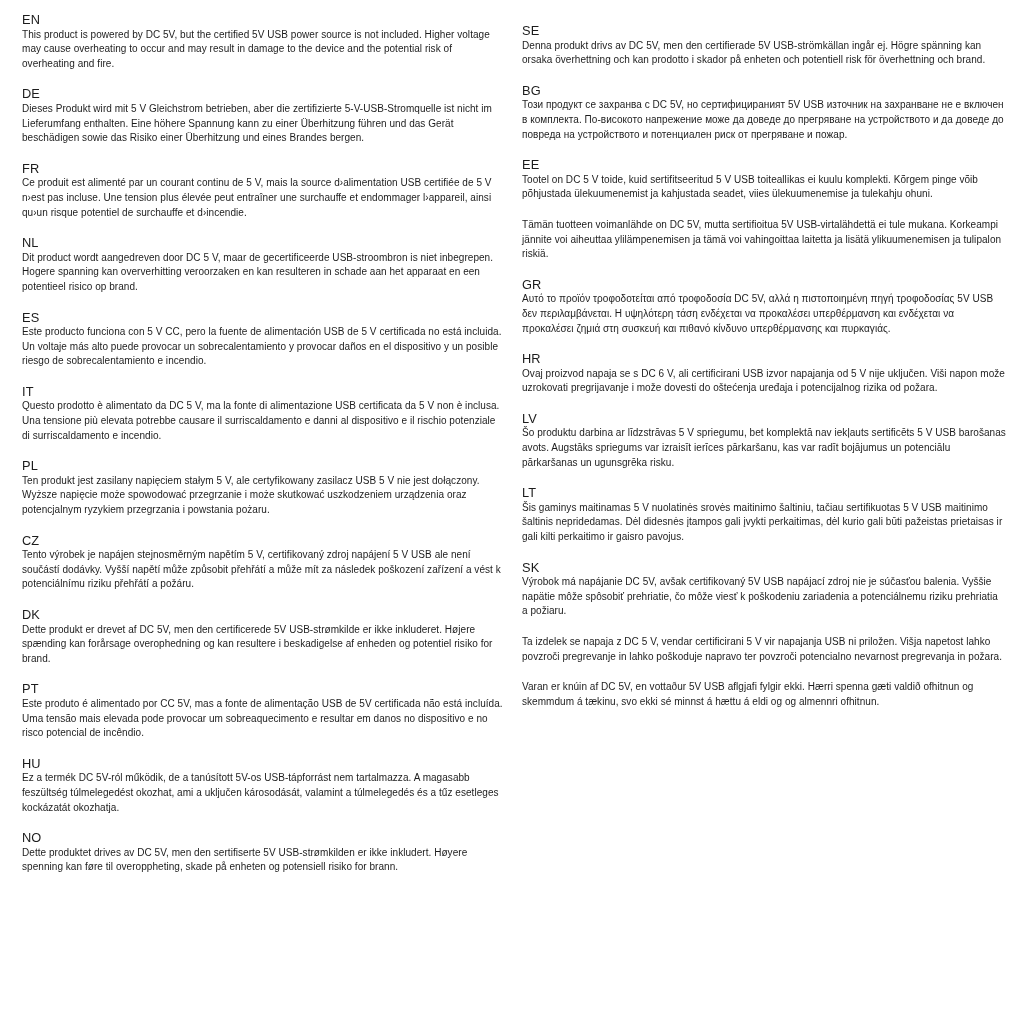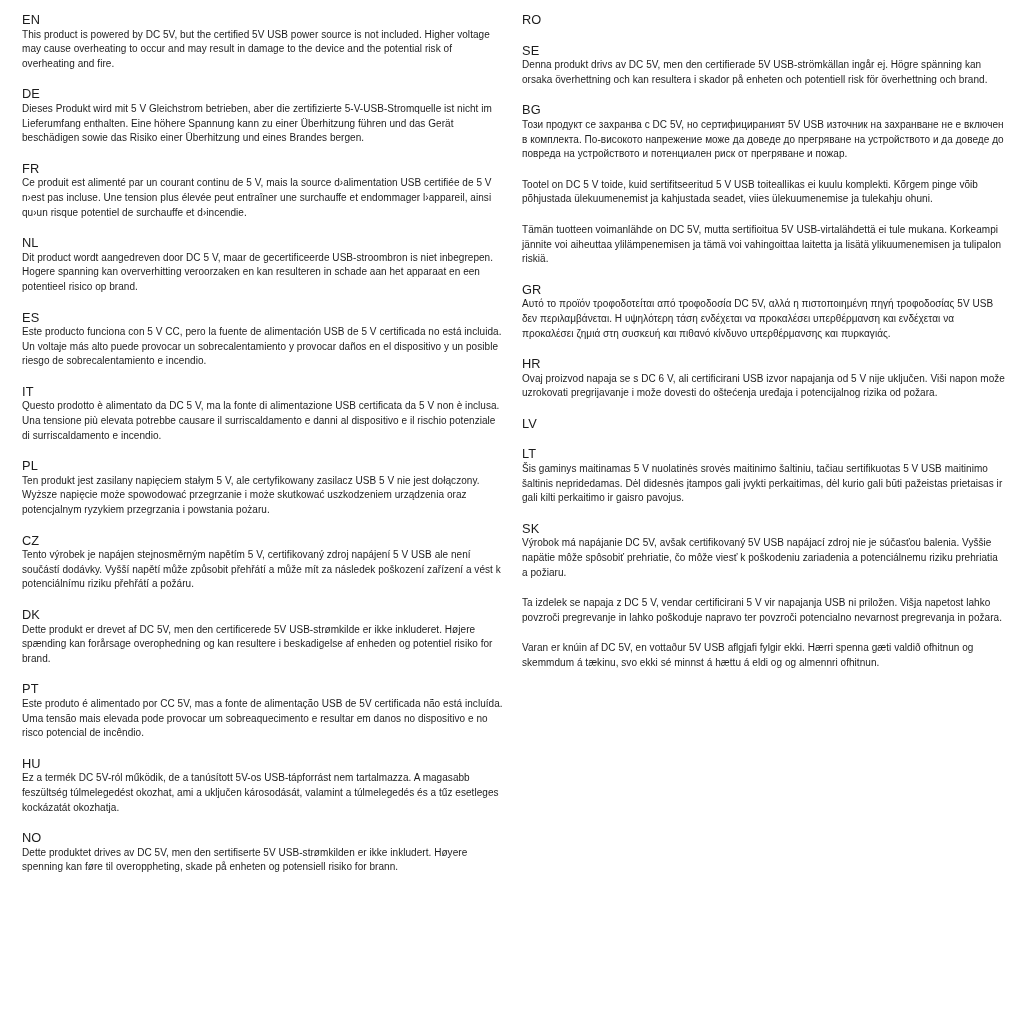--- a/index.html
+++ b/index.html
@@ -105,53 +105,54 @@
     <section class="lang-section">
       <div class="lang-code">NO</div>
       <p class="lang-text">Dette produktet drives av DC 5V, men den sertifiserte 5V USB-strømkilden er ikke inkludert. Høyere spenning kan føre til overoppheting, skade på enheten og potensiell risiko for brann.</p>
     </section>
 
   </div>
 
   <div class="column">
 
     <section class="lang-section">
-      <div class="lang-code">RO</div>
     </section>
 
     <section class="lang-section">
       <div class="lang-code">SE</div>
-      <p class="lang-text">Denna produkt drivs av DC 5V, men den certifierade 5V USB-strömkällan ingår ej. Högre spänning kan orsaka överhettning och kan resultera i skador på enheten och potentiell risk för överhettning och brand.</p>
+      <p class="lang-text">Denna produkt drivs av DC 5V, men den certifierade 5V USB-strömkällan ingår ej. Högre spänning kan orsaka överhettning och kan prodotto i skador på enheten och potentiell risk för överhettning och brand.</p>
     </section>
 
     <section class="lang-section">
       <div class="lang-code">BG</div>
       <p class="lang-text">Този продукт се захранва с DC 5V, но сертифицираният 5V USB източник на захранване не е включен в комплекта. По-високото напрежение може да доведе до прегряване на устройството и да доведе до повреда на устройството и потенциален риск от прегряване и пожар.</p>
     </section>
 
     <section class="lang-section">
+      <div class="lang-code">EE</div>
       <p class="lang-text">Tootel on DC 5 V toide, kuid sertifitseeritud 5 V USB toiteallikas ei kuulu komplekti. Kõrgem pinge võib põhjustada ülekuumenemist ja kahjustada seadet, viies ülekuumenemise ja tulekahju ohuni.</p>
     </section>
 
     <section class="lang-section">
       <p class="lang-text">Tämän tuotteen voimanlähde on DC 5V, mutta sertifioitua 5V USB-virtalähdettä ei tule mukana. Korkeampi jännite voi aiheuttaa ylilämpenemisen ja tämä voi vahingoittaa laitetta ja lisätä ylikuumenemisen ja tulipalon riskiä.</p>
     </section>
 
     <section class="lang-section">
       <div class="lang-code">GR</div>
       <p class="lang-text">Αυτό το προϊόν τροφοδοτείται από τροφοδοσία DC 5V, αλλά η πιστοποιημένη πηγή τροφοδοσίας 5V USB δεν περιλαμβάνεται. Η υψηλότερη τάση ενδέχεται να προκαλέσει υπερθέρμανση και ενδέχεται να προκαλέσει ζημιά στη συσκευή και πιθανό κίνδυνο υπερθέρμανσης και πυρκαγιάς.</p>
     </section>
 
     <section class="lang-section">
       <div class="lang-code">HR</div>
       <p class="lang-text">Ovaj proizvod napaja se s DC 6 V, ali certificirani USB izvor napajanja od 5 V nije uključen. Viši napon može uzrokovati pregrijavanje i može dovesti do oštećenja uređaja i potencijalnog rizika od požara.</p>
     </section>
 
     <section class="lang-section">
       <div class="lang-code">LV</div>
+      <p class="lang-text">Šo produktu darbina ar līdzstrāvas 5 V spriegumu, bet komplektā nav iekļauts sertificēts 5 V USB barošanas avots. Augstāks spriegums var izraisīt ierīces pārkaršanu, kas var radīt bojājumus un potenciālu pārkaršanas un ugunsgrēka risku.</p>
     </section>
 
     <section class="lang-section">
       <div class="lang-code">LT</div>
       <p class="lang-text">Šis gaminys maitinamas 5 V nuolatinės srovės maitinimo šaltiniu, tačiau sertifikuotas 5 V USB maitinimo šaltinis nepridedamas. Dėl didesnės įtampos gali įvykti perkaitimas, dėl kurio gali būti pažeistas prietaisas ir gali kilti perkaitimo ir gaisro pavojus.</p>
     </section>
 
     <section class="lang-section">
       <div class="lang-code">SK</div>
       <p class="lang-text">Výrobok má napájanie DC 5V, avšak certifikovaný 5V USB napájací zdroj nie je súčasťou balenia. Vyššie napätie môže spôsobiť prehriatie, čo môže viesť k poškodeniu zariadenia a potenciálnemu riziku prehriatia a požiaru.</p>

